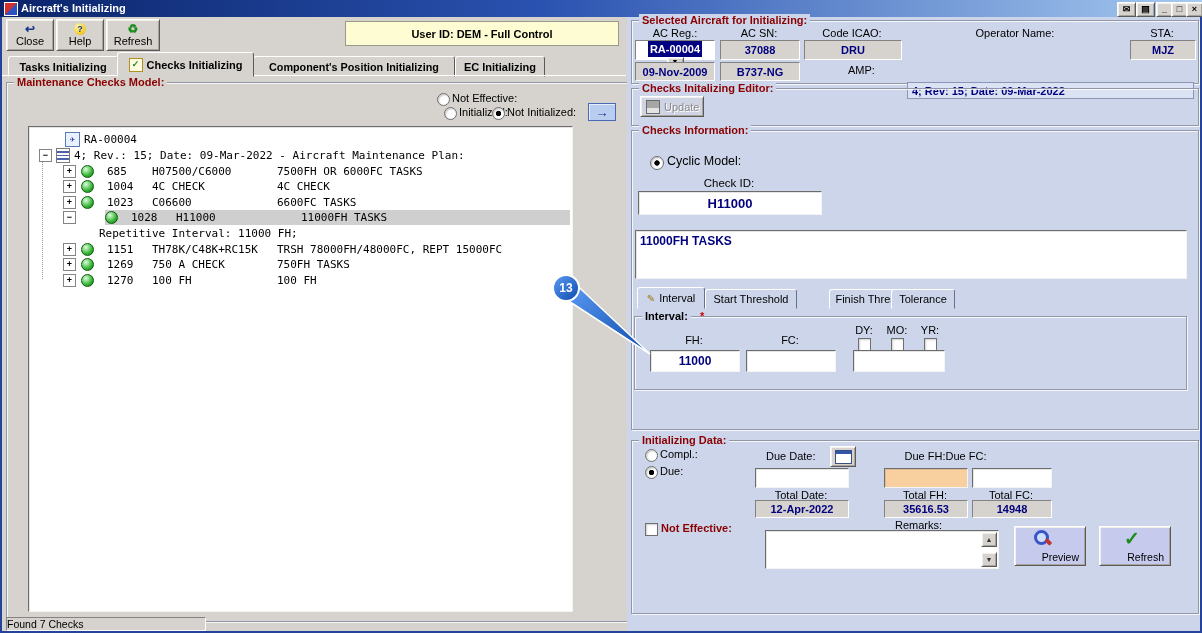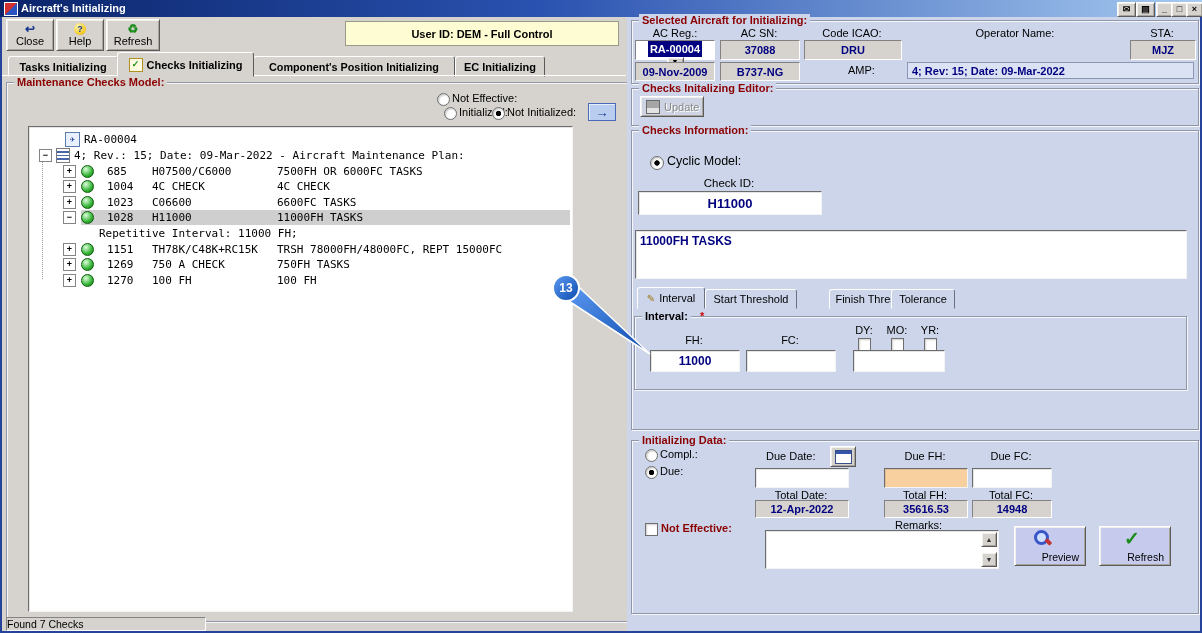--- a/index.html
+++ b/index.html
@@ -6,21 +6,21 @@
   #stage{position:relative;width:1202px;height:633px;background:#d6d3ce;overflow:hidden;
          font-family:"Liberation Sans",sans-serif;font-size:11px;color:#000;
          box-shadow:inset 0 0 0 2px #26439c;}
   .abs{position:absolute;}
   .raised{background:#d6d3ce;border:1px solid;border-color:#ffffff #5a5a5a #5a5a5a #ffffff;
           box-shadow:inset 1px 1px 0 #f2f0ec, inset -1px -1px 0 #a8a49c;}
   .sunken{border:1px solid;border-color:#828282 #ffffff #ffffff #828282;}
   .sunk2{border:1px solid;border-color:#6c6c6c #f4f4f4 #f4f4f4 #6c6c6c;box-shadow:inset 1px 1px 0 #3f3f3f22;}
   .white{background:#ffffff;flex-direction:column;}
   .grayf{background:#d6d3ce;}
-  .bluef{background:#dbe2f4;}
+  .bluef{background:#dbe2f4;margin-top:20px;}
   .navy{color:#000080;font-weight:bold;}
   .maroon{color:#8b0000;font-weight:bold;}
   .ctr{display:flex;align-items:center;justify-content:center;}
   .vctr{display:flex;align-items:center;}
   .lbl{position:absolute;line-height:13px;white-space:nowrap;}
   .lblc{position:absolute;line-height:13px;text-align:center;white-space:nowrap;}
   .groupbox{border:1px solid #8f97a8;box-shadow:inset 1px 1px 0 #ffffffcc, 1px 1px 0 #ffffffcc;}
   .gb-label{position:absolute;font-weight:bold;color:#8b0000;padding:0 3px;line-height:12px;white-space:nowrap;}
   .bg-gray{background:#d6d3ce;} .bg-blue{background:#ccd5ea;}
   .radio{position:absolute;width:11px;height:11px;border-radius:50%;background:#fff;
@@ -34,21 +34,21 @@
   .subtab{position:absolute;background:#ccd5ea;border:1px solid;border-color:#ffffff #6a7186 #ccd5ea #ffffff;
           border-radius:3px 3px 0 0;display:flex;align-items:center;justify-content:center;white-space:nowrap;}
   .trow{position:absolute;left:2px;right:2px;height:16px;display:flex;align-items:center;
         font-family:"DejaVu Sans Mono","Liberation Mono",monospace;font-size:11px;white-space:pre;}
   .expander{width:11px;height:11px;background:#fff;border:1px solid #848484;flex:none;
             display:flex;align-items:center;justify-content:center;
             font:bold 9px/9px "Liberation Sans",sans-serif;}
   .ball{width:11px;height:11px;border-radius:50%;flex:none;
         background:radial-gradient(circle at 35% 30%,#dcffdc,#35b335 60%,#127a12);border:1px solid #0d5c0d;}
   .colid{width:40px;flex:none;} .colcode{width:120px;flex:none;}
-  .selband{display:flex;align-items:center;flex:1;background:#cfcfcf;height:15px;}
+  .selband{display:flex;align-items:center;flex:1;background:#cfcfcf;height:15px;margin-left:24px;}
   .toolbtn{position:absolute;display:flex;flex-direction:column;align-items:center;justify-content:center;gap:1px;}
   .toolbtn .cap{font-size:11px;line-height:11px;}
   .winbtn{position:absolute;width:15px;height:13px;display:flex;align-items:center;justify-content:center;
           font:bold 9px/9px "Liberation Sans",sans-serif;}
   .floppy{width:12px;height:12px;border:1px solid #6a6a6a;flex:none;
           background:linear-gradient(180deg,#a6a6a6 0 55%,#e3e3e3 55%);}
   .calicon{width:15px;height:12px;border:1px solid #3a4f86;flex:none;
            background:linear-gradient(180deg,#3355aa 0 3px,#ffffff 3px);}
   .mag{position:relative;width:17px;height:17px;flex:none;}
   .mag::before{content:"";position:absolute;left:1px;top:1px;width:9px;height:9px;border:3px solid #3a55c8;
@@ -328,21 +328,21 @@
     </div>
   <div class="abs sunk2 white ctr navy" style="left:755px;top:468px;width:92px;height:18px;">
     <span></span>
     </div>
 
   <span class="lblc" style="left:884px;top:450px;width:82px;">Due FH:</span>
   <div class="abs sunk2 ctr navy" style="left:884px;top:468px;width:82px;height:18px;background:#f8cf9f;">
     <span></span>
     </div>
 
-  <span class="lblc" style="left:972px;top:450px;width:78px;">Due FC:</span>
+  <span class="lblc" style="left:927px;top:450px;width:78px;">Due FC:</span>
   <div class="abs sunk2 white ctr navy" style="left:972px;top:468px;width:78px;height:18px;">
     <span></span>
     </div>
 
   <span class="lblc" style="left:755px;top:489px;width:92px;">Total Date:</span>
   <div class="abs sunken grayf ctr navy" style="left:755px;top:500px;width:92px;height:16px;">
     <span>12-Apr-2022</span>
     </div>
 
   <span class="lblc" style="left:884px;top:489px;width:82px;">Total FH:</span>

